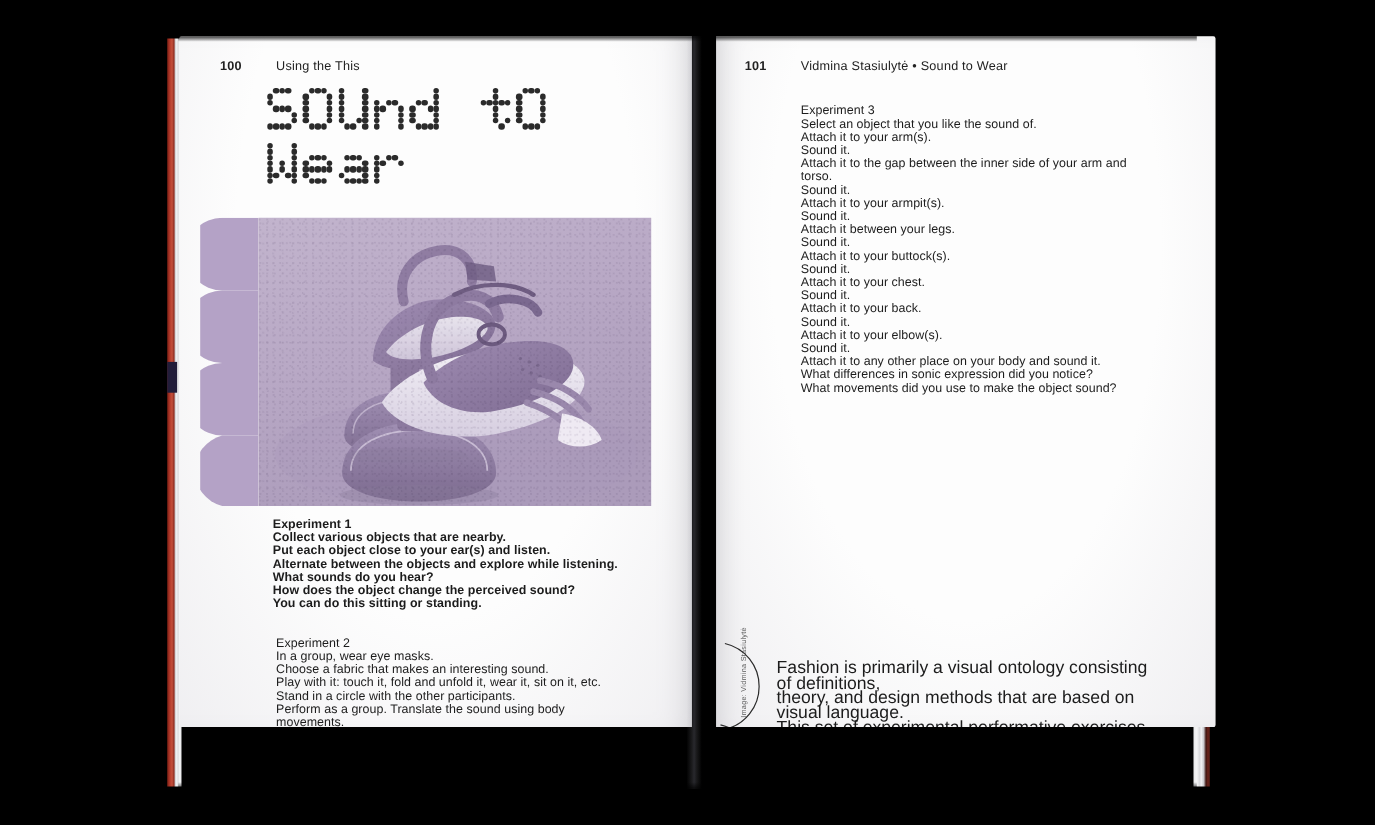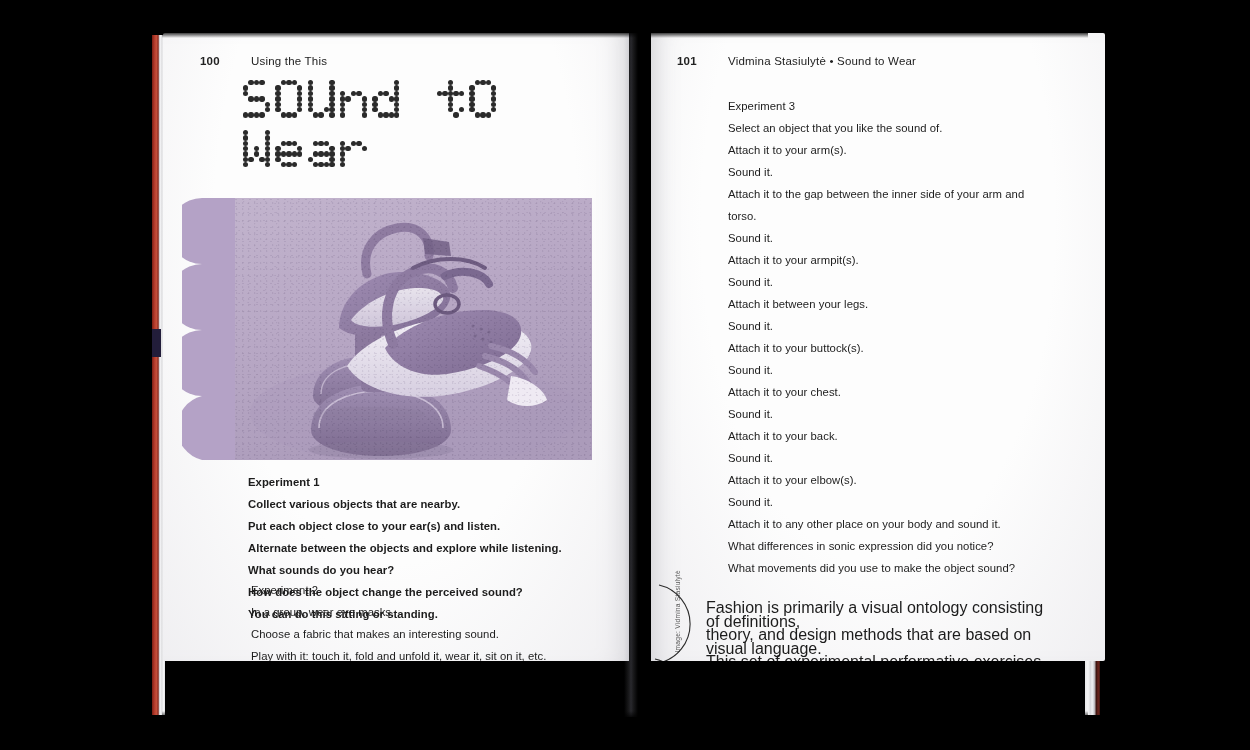--- a/index.html
+++ b/index.html
@@ -40,21 +40,21 @@
   .book-top{position:absolute;left:10px;top:0;width:926px;height:5px;z-index:7;
      background:linear-gradient(to bottom,rgba(0,0,0,.75),rgba(0,0,0,0));}
   .book-bottom{position:absolute;left:10px;bottom:0;width:926px;height:6px;z-index:7;
      background:linear-gradient(to top,rgba(0,0,0,.75),rgba(0,0,0,0));}
 
   
   .hdr{position:absolute;top:22px;font-size:11.5px;color:#222;letter-spacing:.2px;}
   .hdr .num{position:absolute;left:0;top:0;font-weight:700;}
   .hdr .ttl{position:absolute;left:51px;top:0;white-space:nowrap;}
 
-  .body-txt{position:absolute;font-size:11.3px;line-height:22px;color:#1c1c1c;
+  .body-txt{position:absolute;font-size:11.3px;line-height:12px;color:#1c1c1c;
      letter-spacing:.05px;white-space:pre-line;}
 
   
   .dot-title{position:absolute;left:80px;top:47px;}
   .dot-row{display:block;}
   .dot-cell{width:5.4px;height:5.4px;display:inline-block;vertical-align:top;}
   .dot-on{background:#2b2b2b;border-radius:50%;}
   .dot-line{height:5.4px;font-size:0;line-height:0;white-space:nowrap;}
 
   

